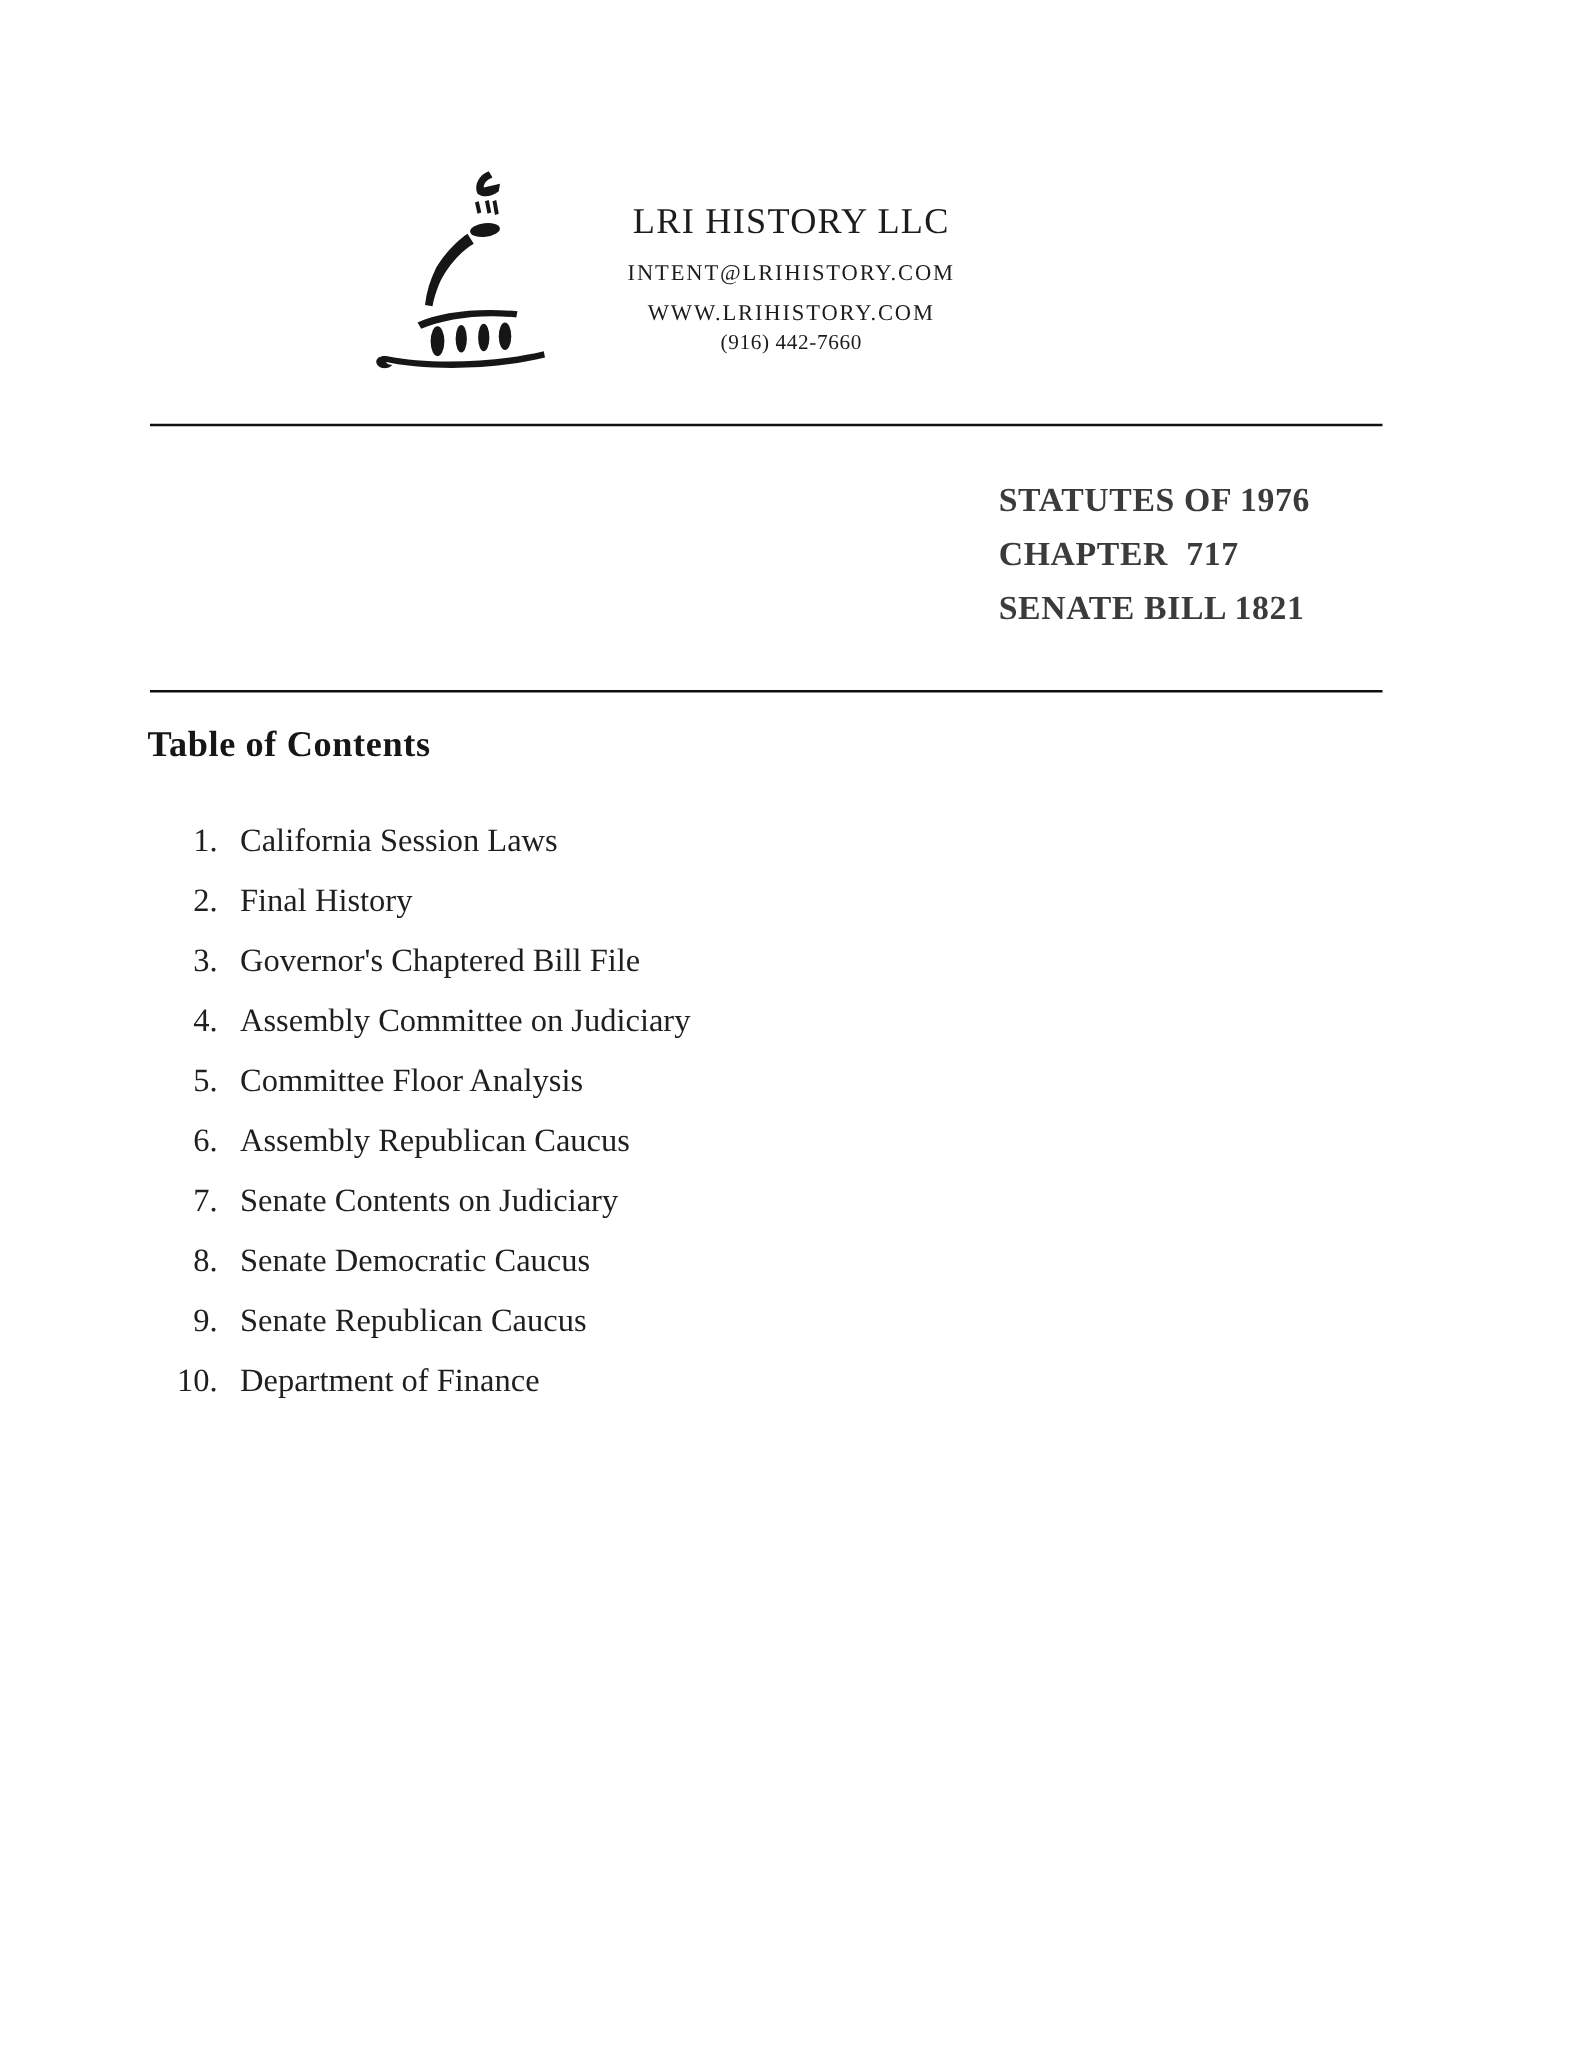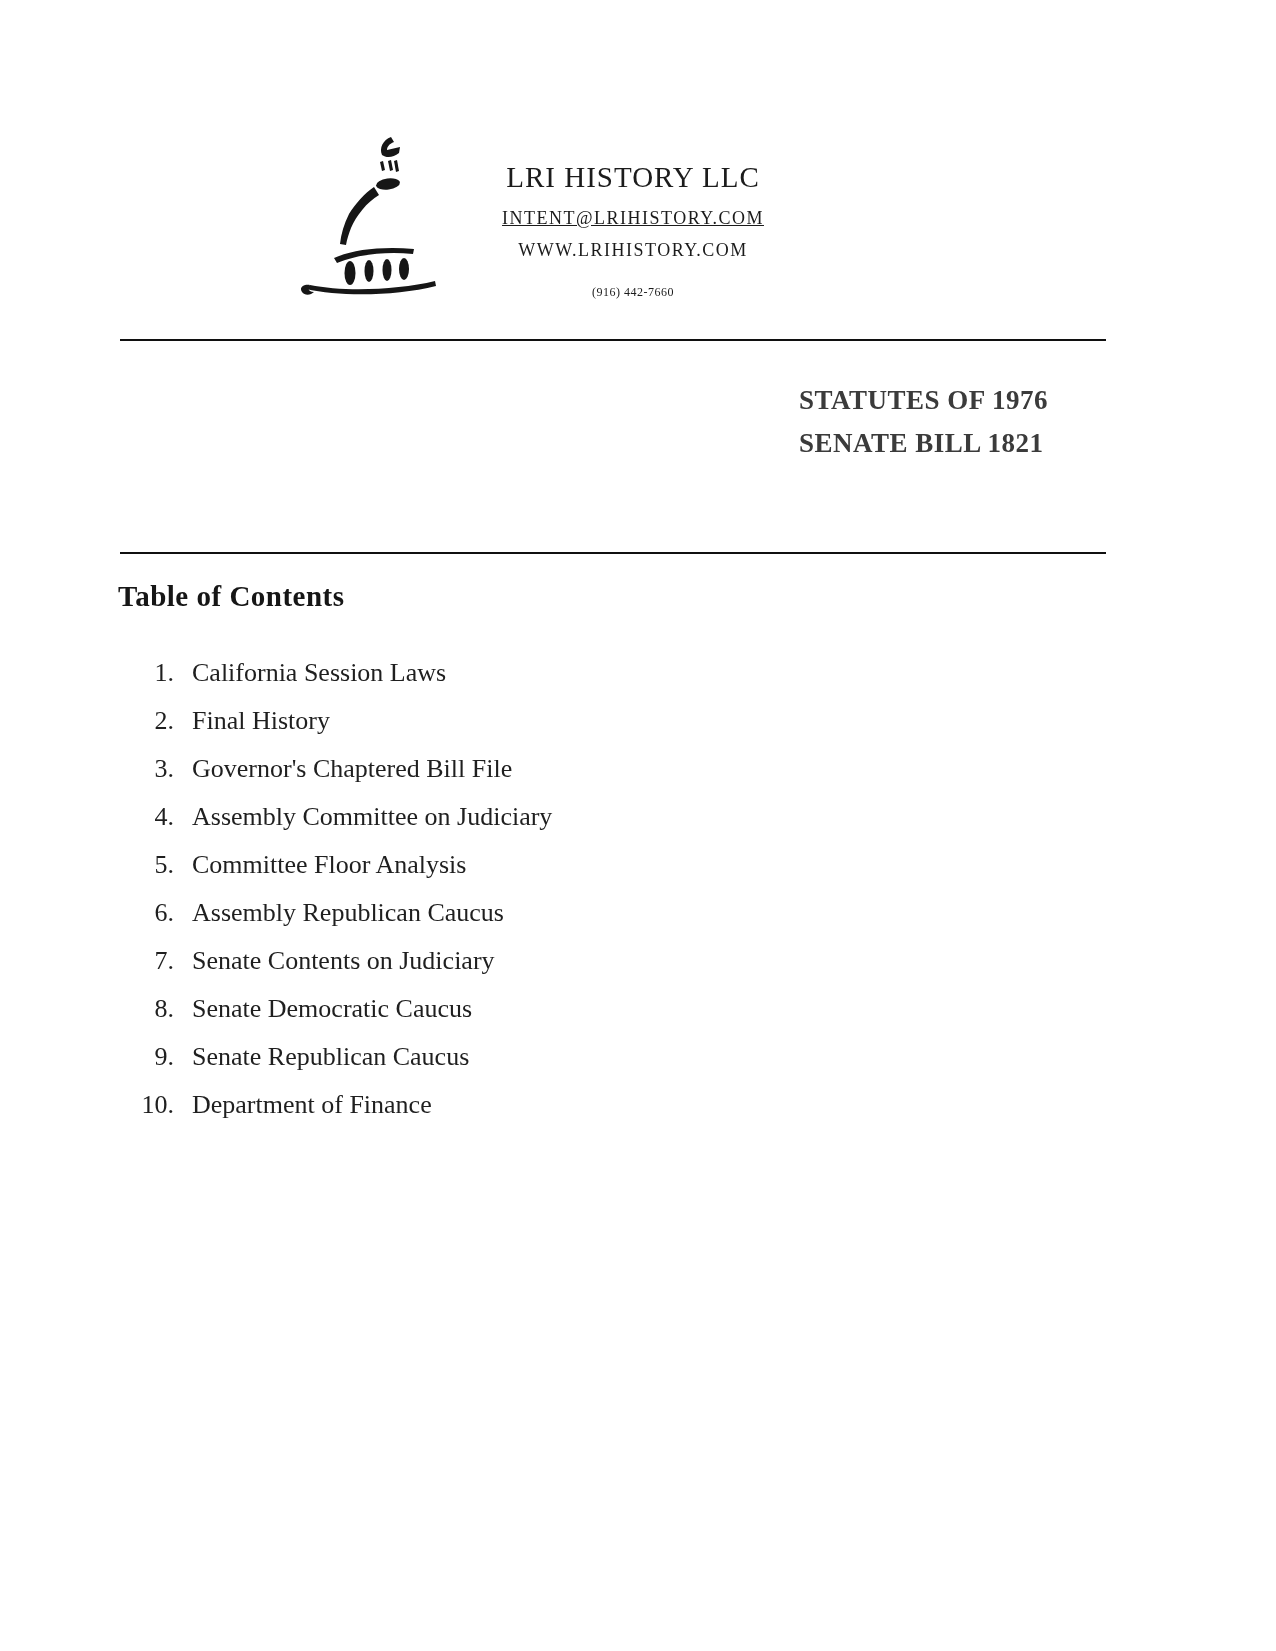--- a/index.html
+++ b/index.html
@@ -35,32 +35,31 @@
     font-size: 29px;
     line-height: 36px;
     letter-spacing: 1px;
     color: #1c1c1c;
   }
   .company-email {
     margin-top: 12px;
     font-size: 18px;
     line-height: 22px;
     letter-spacing: 1.5px;
-    text-decoration: underline;
   }
   .company-web {
     margin-top: 10px;
     font-size: 18px;
     line-height: 22px;
     letter-spacing: 1.5px;
     text-align: center;
   }
   .company-phone {
-    margin-top: 20px;
-    font-size: 12px;
+    margin-top: 2px;
+    font-size: 17px;
     line-height: 22px;
     letter-spacing: 0.5px;
   }
 
   
   .rule {
     position: absolute;
     left: 120px;
     width: 986px;
     height: 2px;
@@ -148,20 +147,21 @@
     <div class="company-name">LRI HISTORY LLC</div>
     <div class="company-email">INTENT@LRIHISTORY.COM</div>
     <div class="company-web">WWW.LRIHISTORY.COM</div>
     <div class="company-phone">(916) 442-7660</div>
   </div>
 
   <div class="rule rule-top"></div>
 
   <div class="reference">
     <div class="ref-line">STATUTES OF 1976</div>
+    <div class="ref-line">CHAPTER  717</div>
     <div class="ref-line">SENATE BILL 1821</div>
   </div>
 
   <div class="rule rule-bottom"></div>
 
   <div class="toc-title">Table of Contents</div>
 
   <ol class="toc-list">
     <li class="toc-item">
       <span class="toc-num">1.</span>

